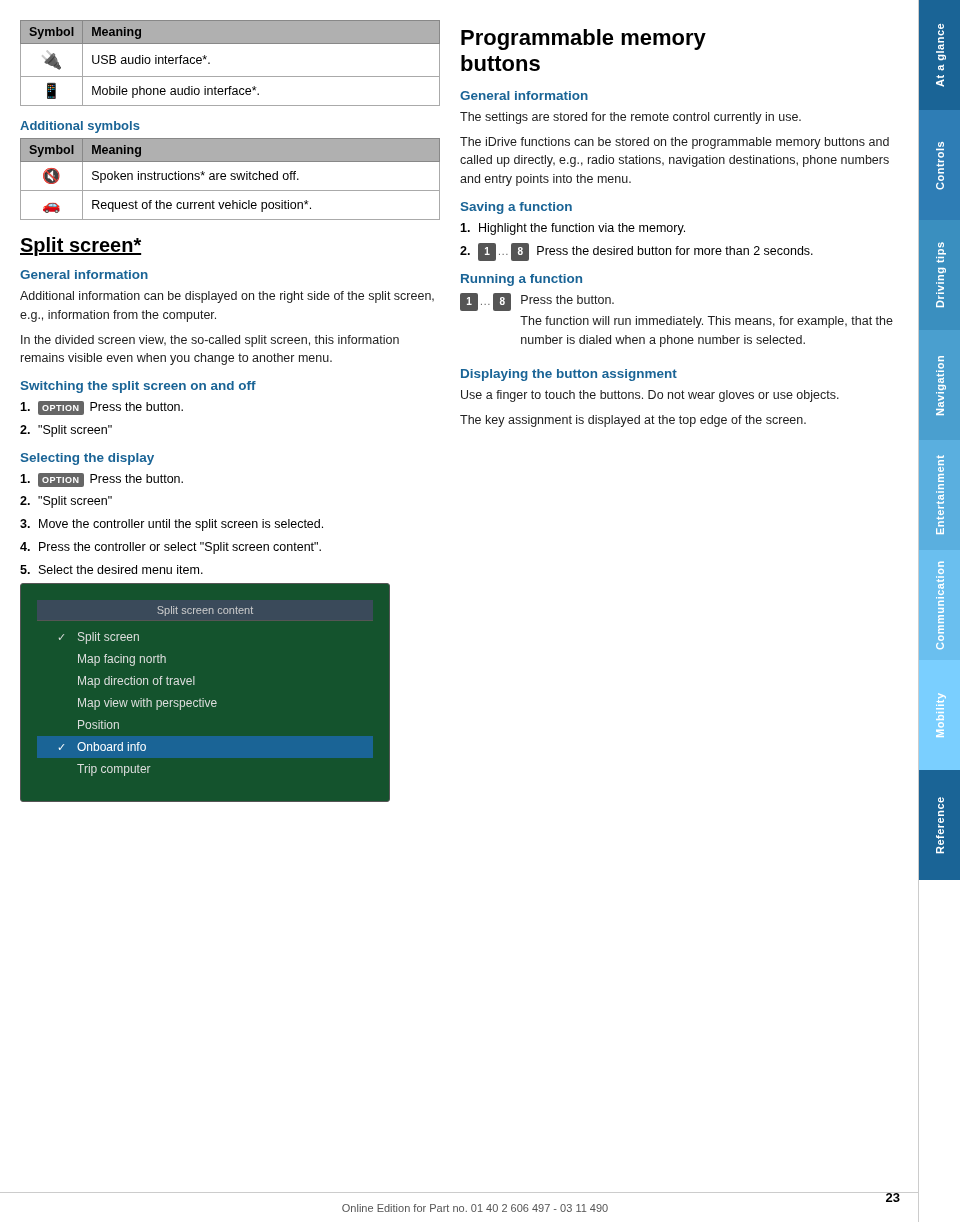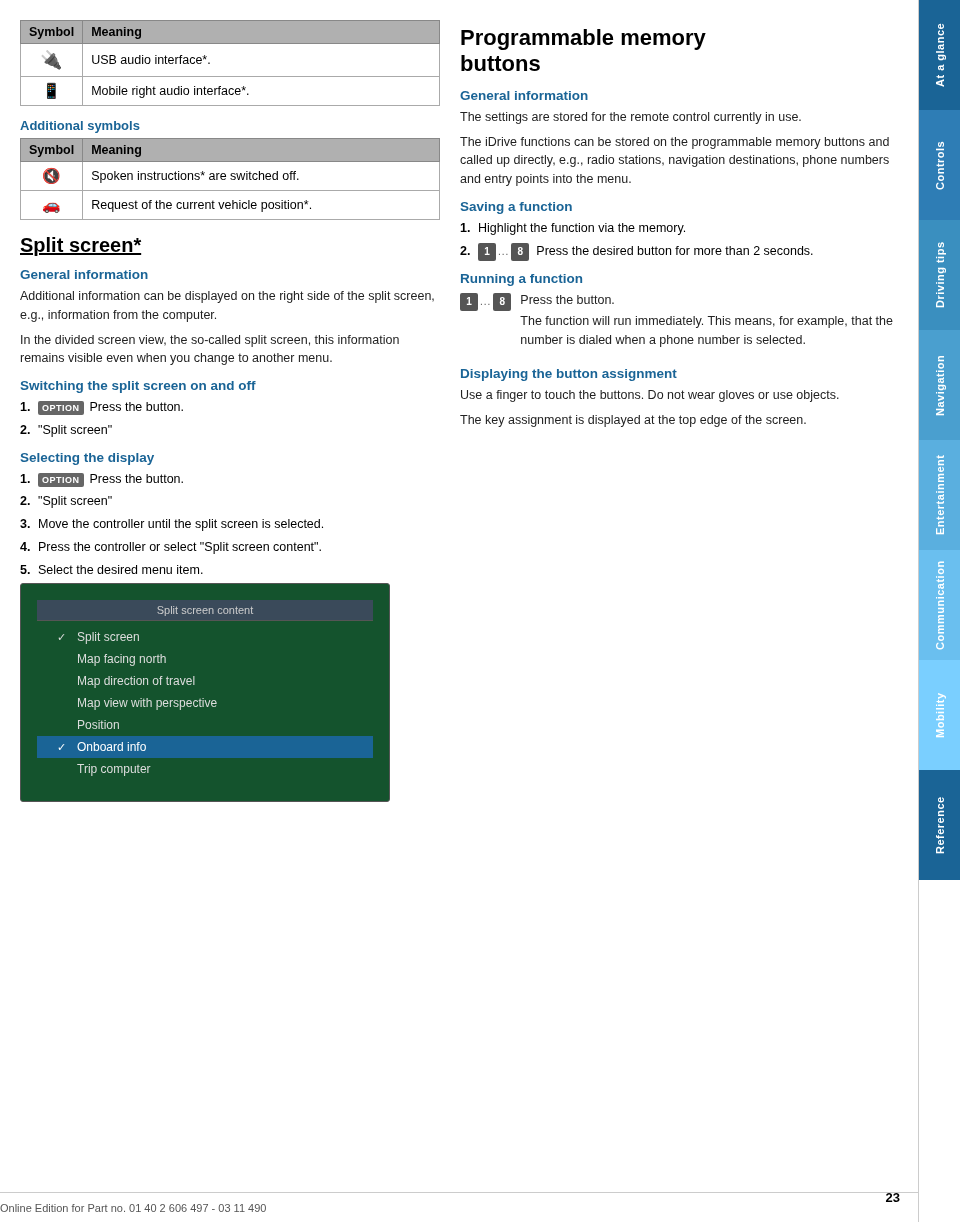--- a/index.html
+++ b/index.html
@@ -247,25 +247,26 @@
 
     
     .page-footer {
       position: absolute;
       bottom: 0;
       left: 0;
       right: 42px;
       height: 30px;
       display: flex;
       align-items: center;
-      justify-content: flex-start;
+      justify-content: center;
       border-top: 1px solid #ccc;
       font-size: 11px;
       color: #555;
       background: #fff;
+      padding-left: 32px;
     }
 
     .page-number {
       position: absolute;
       bottom: 17px;
       right: 60px;
       font-size: 13px;
       font-weight: bold;
       color: #000;
     }
@@ -317,21 +318,21 @@
           <tr>
             <td>
               <span class="usb-icon">🔌</span>
             </td>
             <td>USB audio interface*.</td>
           </tr>
           <tr>
             <td>
               <span class="phone-icon">📱</span>
             </td>
-            <td>Mobile right audio interface*.</td>
+            <td>Mobile phone audio interface*.</td>
           </tr>
         </tbody>
       </table>
 
       <div class="additional-symbols-label">Additional symbols</div>
 
       <table class="symbol-table">
         <thead>
           <tr>
             <th>Symbol</th>

